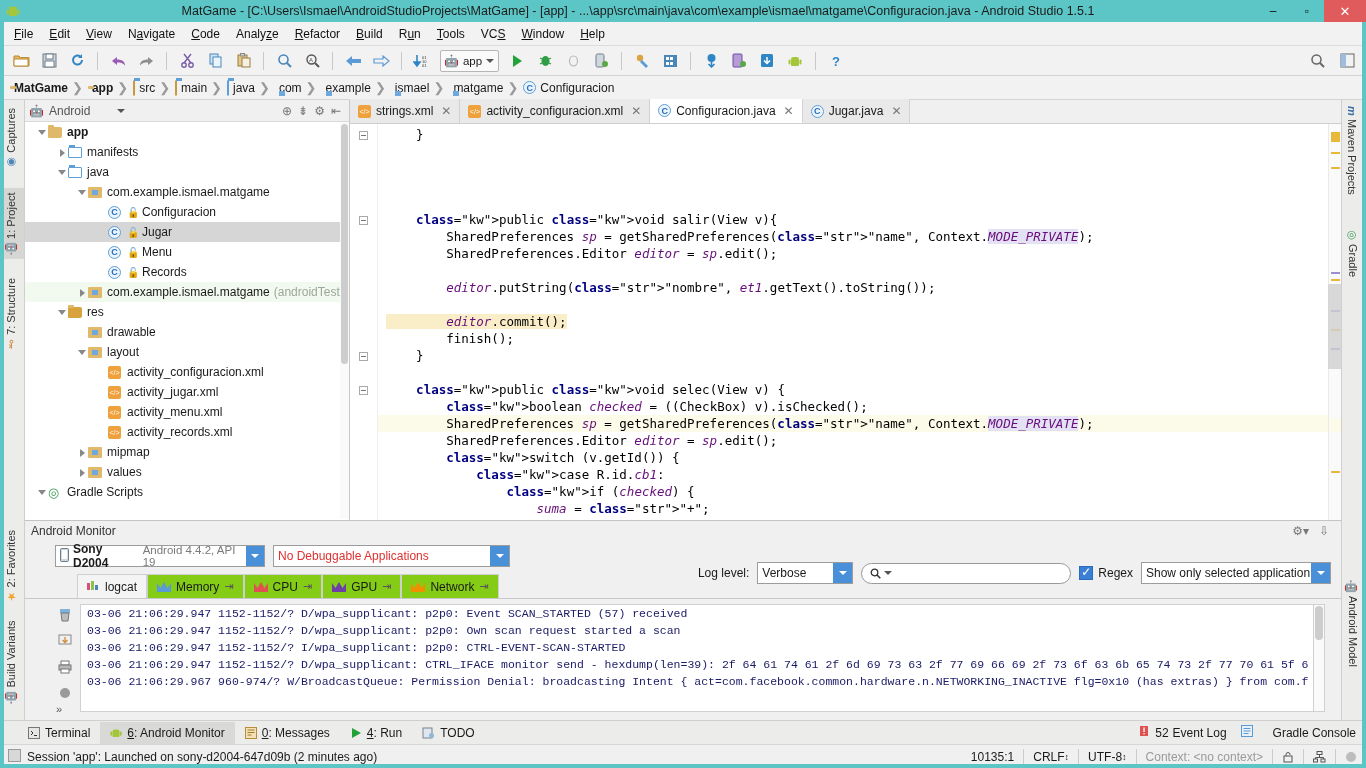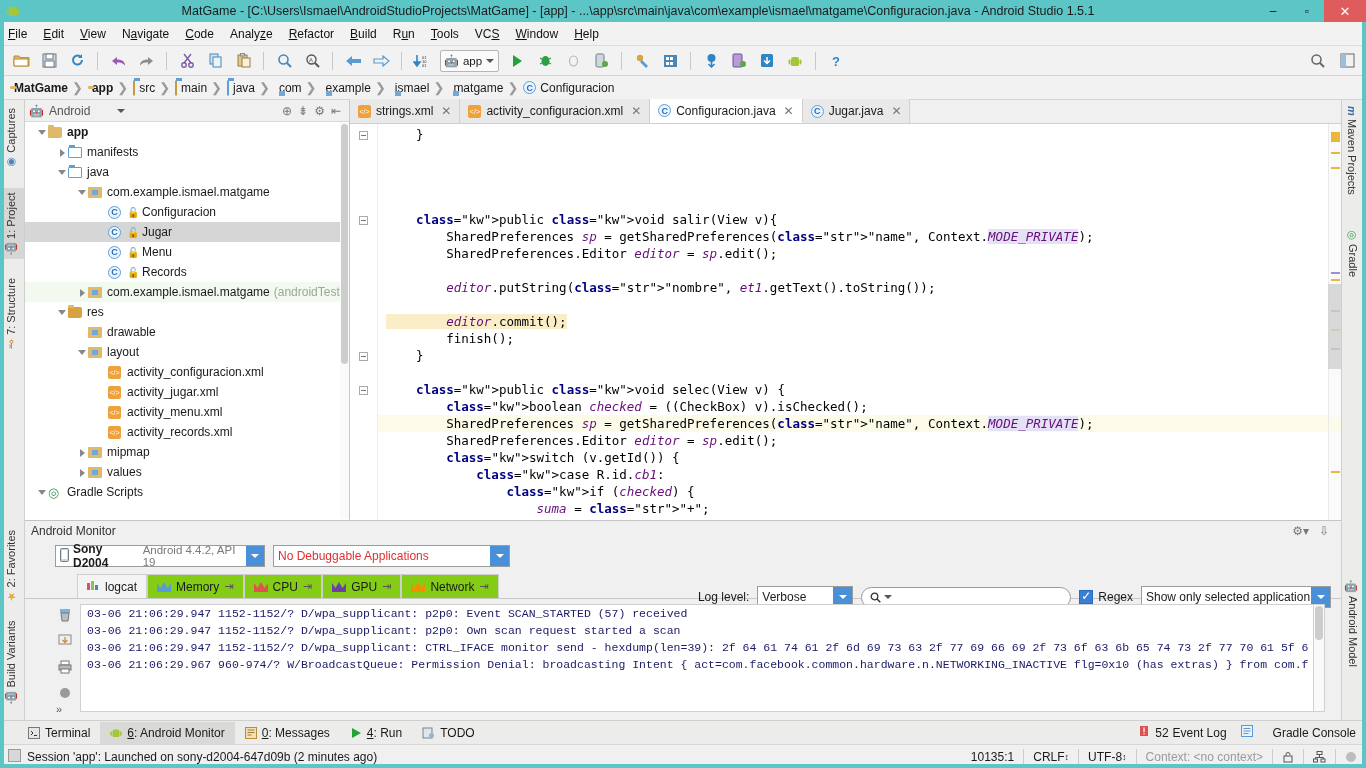--- a/index.html
+++ b/index.html
@@ -32,21 +32,21 @@
   }
   .winbtns { position: absolute; right: 0; top: 0; height: 22px; display: flex; }
   .winbtn { width: 34px; height: 22px; display: flex; align-items: center; justify-content: center;
             font-size: 12px; color: #111; }
   .winbtn.close { background: #e05b5b; color: #fff; width: 42px; font-size: 13px; }
 
   
   .menubar {
     position: absolute; left: 0; top: 22px; width: 1366px; height: 24px;
     background: #f2f2f2; border-bottom: 1px solid #dcdcdc;
-    display: flex; align-items: center; 
+    display: flex; align-items: center; padding-left: 6px;
   }
   .menuitem { padding: 2px 8px; font-size: 12px; color: #111; line-height: 18px; }
   .menuitem u { text-decoration: underline; }
 
   
   .toolbar {
     position: absolute; left: 0; top: 46px; width: 1366px; height: 30px;
     background: #f2f2f2; border-bottom: 1px solid #d4d4d4;
     display: flex; align-items: center; padding-left: 8px; gap: 2px;
   }
@@ -161,21 +161,21 @@
   .combo.debug { width: 237px; }
   .combo.debug .txt { color: #e03030; }
   .sub { color: #7a7a7a; margin-left: 5px; font-size: 11.5px; }
 
   .mon-tabs { height: 28px; display: flex; align-items: flex-end; padding-left: 52px; border-bottom: 1px solid #c8c8c8; }
   .mtab { height: 24px; display: flex; align-items: center; gap: 5px; padding: 0 9px; font-size: 12px;
           background: #84cc16; border: 1px solid #cfcfcf; border-bottom: none; }
   .mtab.active { background: #f4f4f4; }
   .mtab .arrow { color: #555; font-size: 11px; }
 
-  .logctrls { position: absolute; right: 10px; top: 65px; display: flex; align-items: center; gap: 8px; }
+  .logctrls { position: absolute; right: 10px; top: 41px; display: flex; align-items: center; gap: 8px; }
   .logctrls .lbl { font-size: 12px; }
   .combo.level { width: 96px; }
   .searchbox { width: 210px; height: 21px; border: 1px solid #999; border-radius: 11px; background: #fff;
                display: flex; align-items: center; padding-left: 8px; gap: 3px; }
   .cbx { width: 14px; height: 14px; background: #3b7fd4; border: 1px solid #2b6bbd; position: relative; }
   .cbx::after { content: "✓"; position: absolute; left: 1px; top: -2px; color: #fff; font-size: 12px; }
   .combo.showsel { width: 190px; }
 
   .logbody { position: absolute; left: 55px; top: 83px; width: 1245px; height: 108px; background: #fff; border: 1px solid #d0d0d0; overflow: hidden; }
   .logline { font-family: Liberation Mono, monospace; font-size: 11.5px; line-height: 17px;
@@ -917,20 +917,21 @@
       <span style="color:#888;">
         <svg width="14" height="14" viewBox="0 0 14 14">
             <circle cx="7" cy="7" r="5" fill="#9a9a9a"></circle>
           </svg>
       </span>
     </div>
 
     <div class="logbody" id="loglines">
         <div class="logline">03-06 21:06:29.947 1152-1152/? D/wpa_supplicant: p2p0: Event SCAN_STARTED (57) received</div>
         <div class="logline">03-06 21:06:29.947 1152-1152/? D/wpa_supplicant: p2p0: Own scan request started a scan</div>
+        <div class="logline">03-06 21:06:29.947 1152-1152/? I/wpa_supplicant: p2p0: CTRL-EVENT-SCAN-STARTED</div>
         <div class="logline">03-06 21:06:29.947 1152-1152/? D/wpa_supplicant: CTRL_IFACE monitor send - hexdump(len=39): 2f 64 61 74 61 2f 6d 69 73 63 2f 77 69 66 69 2f 73 6f 63 6b 65 74 73 2f 77 70 61 5f 6</div>
         <div class="logline">03-06 21:06:29.967 960-974/? W/BroadcastQueue: Permission Denial: broadcasting Intent { act=com.facebook.common.hardware.n.NETWORKING_INACTIVE flg=0x10 (has extras) } from com.f</div>
       </div>
     <div style="position:absolute;left:1288px;top:83px;width:12px;height:108px;background:#fafafa;border:1px solid #d0d0d0;">
       <div style="position:absolute;left:1px;top:1px;width:8px;height:34px;background:#cdcdcd;border-radius:4px;"></div>
     </div>
   </div>
   <div class="logexpand" style="position:absolute;left:56px;top:703px;">»</div>
 
   <div class="bottombar" id="bottombar">

